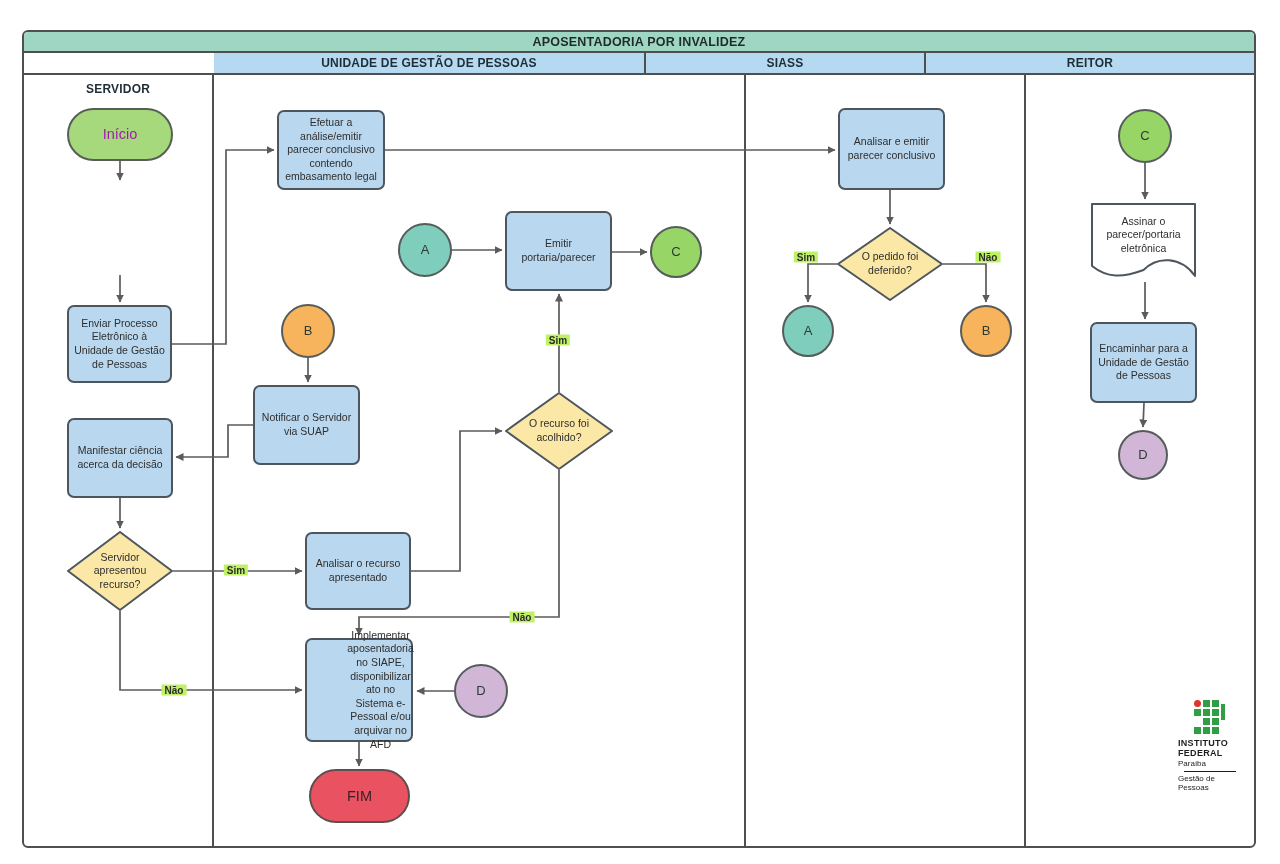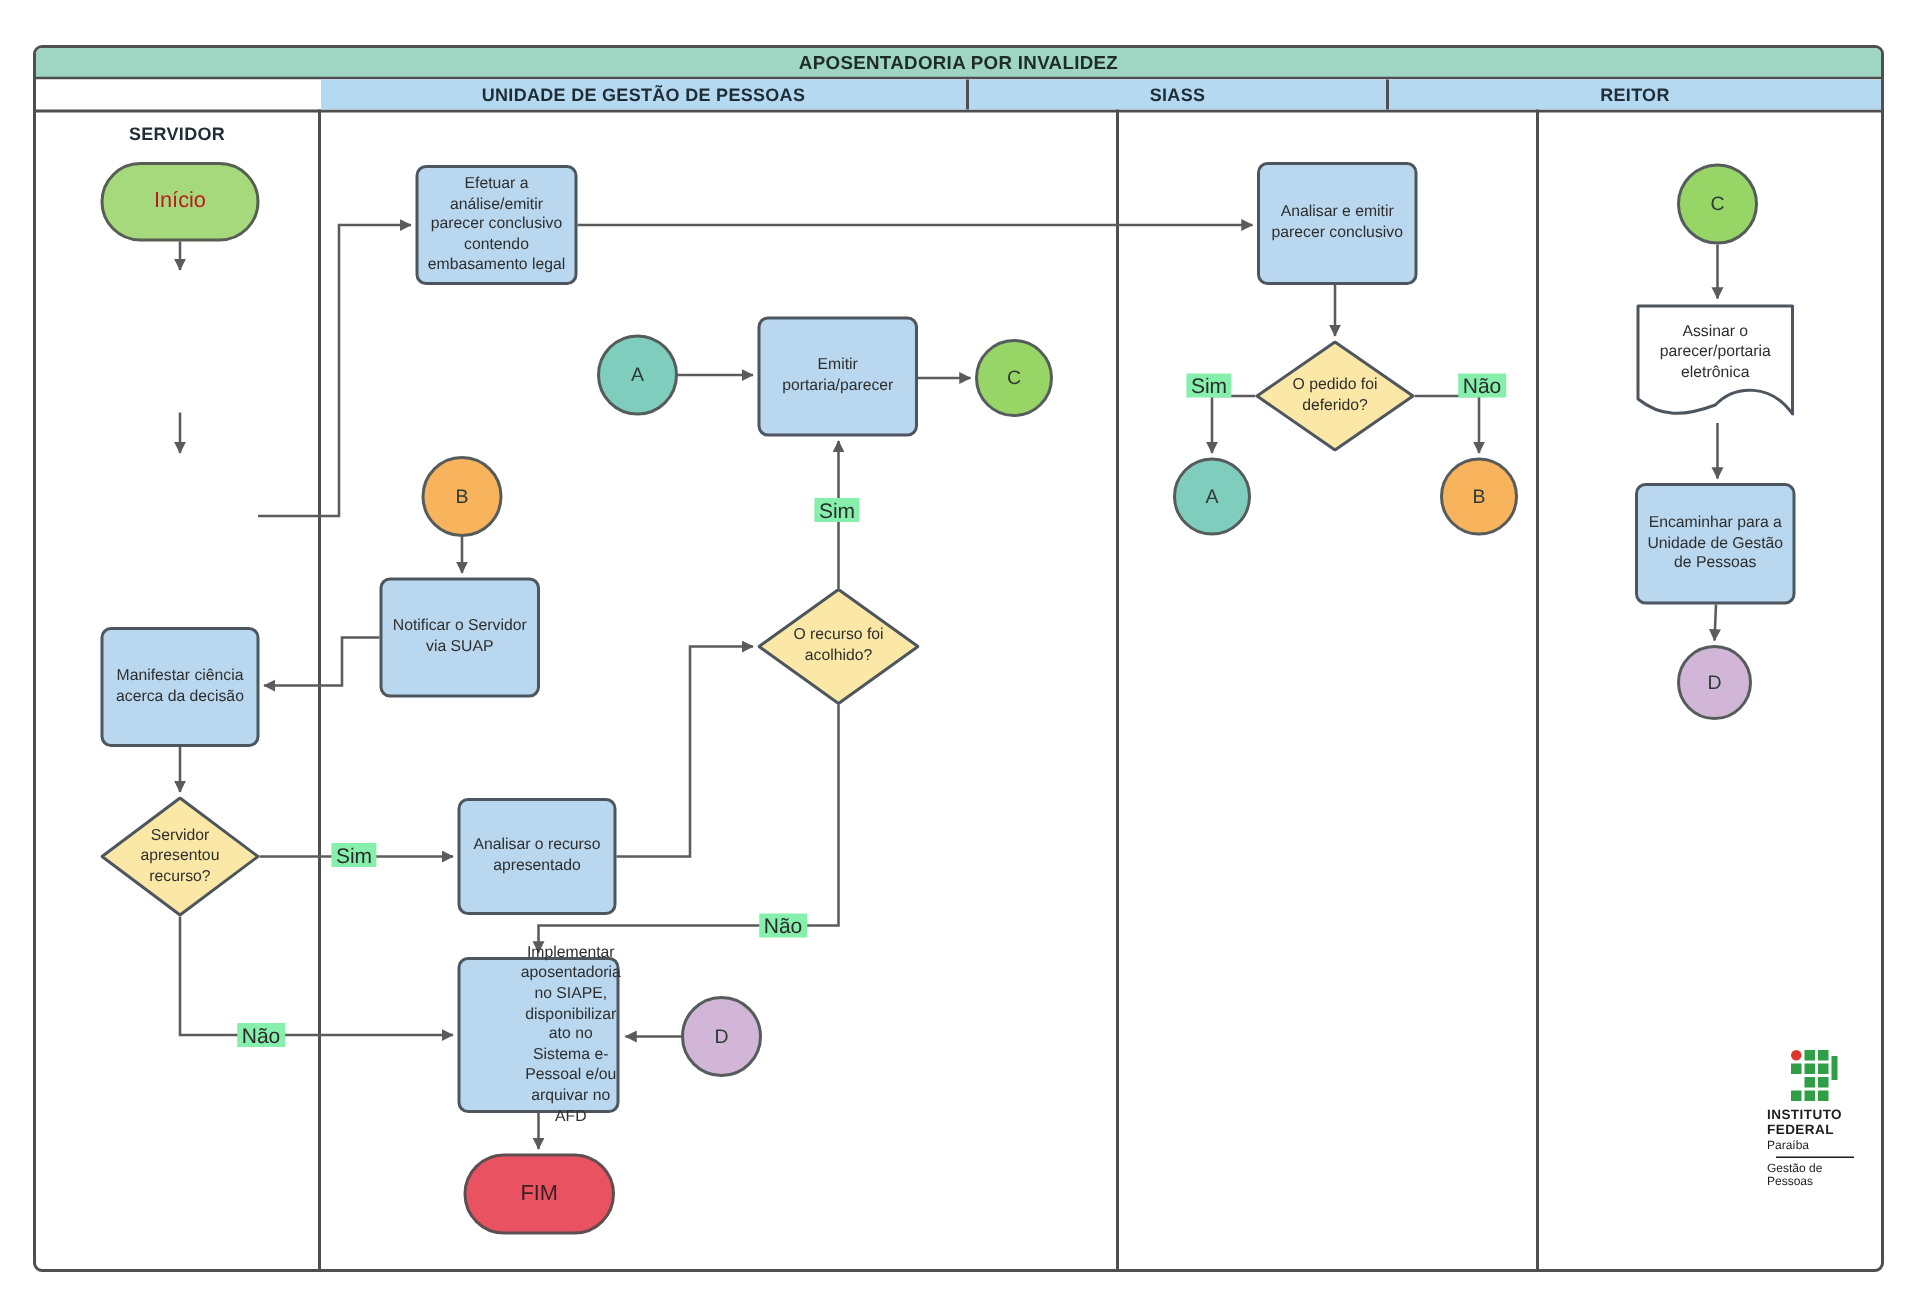--- a/index.html
+++ b/index.html
@@ -17,28 +17,28 @@
                font-size:12px;font-weight:bold;color:#1f2d36;border-right:2px solid #4f4f4f;
                box-sizing:border-box;letter-spacing:.2px;}
   .lane-header:last-child{border-right:none;flex:1;}
   .lane-cols{position:absolute;left:0;top:41px;bottom:0;right:0;display:flex;}
   .lane-col{border-right:2px solid #4f4f4f;box-sizing:border-box;}
   .lane-col:last-child{border-right:none;flex:1;}
 
   
   #edges{position:absolute;left:0;top:0;width:1280px;height:864px;pointer-events:none;}
   .edge{fill:none;stroke:#5b5b5b;stroke-width:1.7;}
-  .edge-label{position:absolute;transform:translate(-50%,-50%);background:#86efac;
-              font-size:14px;font-weight:normal;color:#2b2b2b;padding:0 3px;white-space:nowrap;z-index:5;}
+  .edge-label{position:absolute;transform:translate(-50%,-50%);background:#bef264;
+              font-size:10px;font-weight:bold;color:#2b2b2b;padding:0 3px;white-space:nowrap;z-index:5;}
 
   
   .node{position:absolute;display:flex;align-items:center;justify-content:center;text-align:center;
         font-size:10.5px;color:#2e2e2e;line-height:1.3;box-sizing:border-box;z-index:3;}
   .process{background:#b9d8ef;border:2px solid #4d565e;border-radius:7px;padding:2px 5px;}
-  .start,.end{border:2px solid #575f55;border-radius:27px;font-size:14.5px;color:#b91c1c;}
+  .start,.end{border:2px solid #575f55;border-radius:27px;font-size:14.5px;color:#a21caf;}
   .end{border-color:#5e4d51;color:#3a1f24;}
   .connector{border-radius:50%;border:2px solid #555c5b;font-size:13px;color:#2e3a36;}
   .decision{padding:0;}
   .decision svg,.document svg{position:absolute;left:0;top:0;}
   .nlabel{position:absolute;inset:0;display:flex;align-items:center;justify-content:center;
           text-align:center;padding:0 16px;z-index:2;}
   .document .nlabel{padding:4px 10px 18px 10px;}
 
   
   .logo{position:absolute;left:1178px;top:700px;width:64px;color:#1d1d1b;z-index:3;}
@@ -133,20 +133,23 @@
 
 <div class="edge-label" style="left: 806px; top: 257px;">Sim</div>
     <div class="edge-label" style="left: 988px; top: 257px;">Não</div>
     <div class="edge-label" style="left: 236px; top: 570px;">Sim</div>
     <div class="edge-label" style="left: 174px; top: 690px;">Não</div>
     <div class="edge-label" style="left: 558px; top: 340px;">Sim</div>
     <div class="edge-label" style="left: 522px; top: 617px;">Não</div>
     <div class="node start" style="left: 67px; top: 108px; width: 106px; height: 53px; background: rgb(166, 217, 124);">
       <span>Início</span>
     </div>
+    <div class="node process" style="left: 67px; top: 305px; width: 105px; height: 78px;">
+      <span>Enviar Processo Eletrônico à Unidade de Gestão de Pessoas</span>
+    </div>
     <div class="node process" style="left: 67px; top: 418px; width: 106px; height: 80px;">
       <span>Manifestar ciência acerca da decisão</span>
     </div>
     <div class="node decision" style="left: 67px; top: 531px; width: 106px; height: 80px;">
       <svg width="106" height="80">
         <polygon points="53,1 105,40 53,79 1,40" fill="#fce8a6" stroke="#4d565e" stroke-width="2" stroke-linejoin="round"></polygon>
       </svg>
        <span class="nlabel">Servidor apresentou recurso?</span>
     </div>
     <div class="node process" style="left: 277px; top: 110px; width: 108px; height: 80px;">

